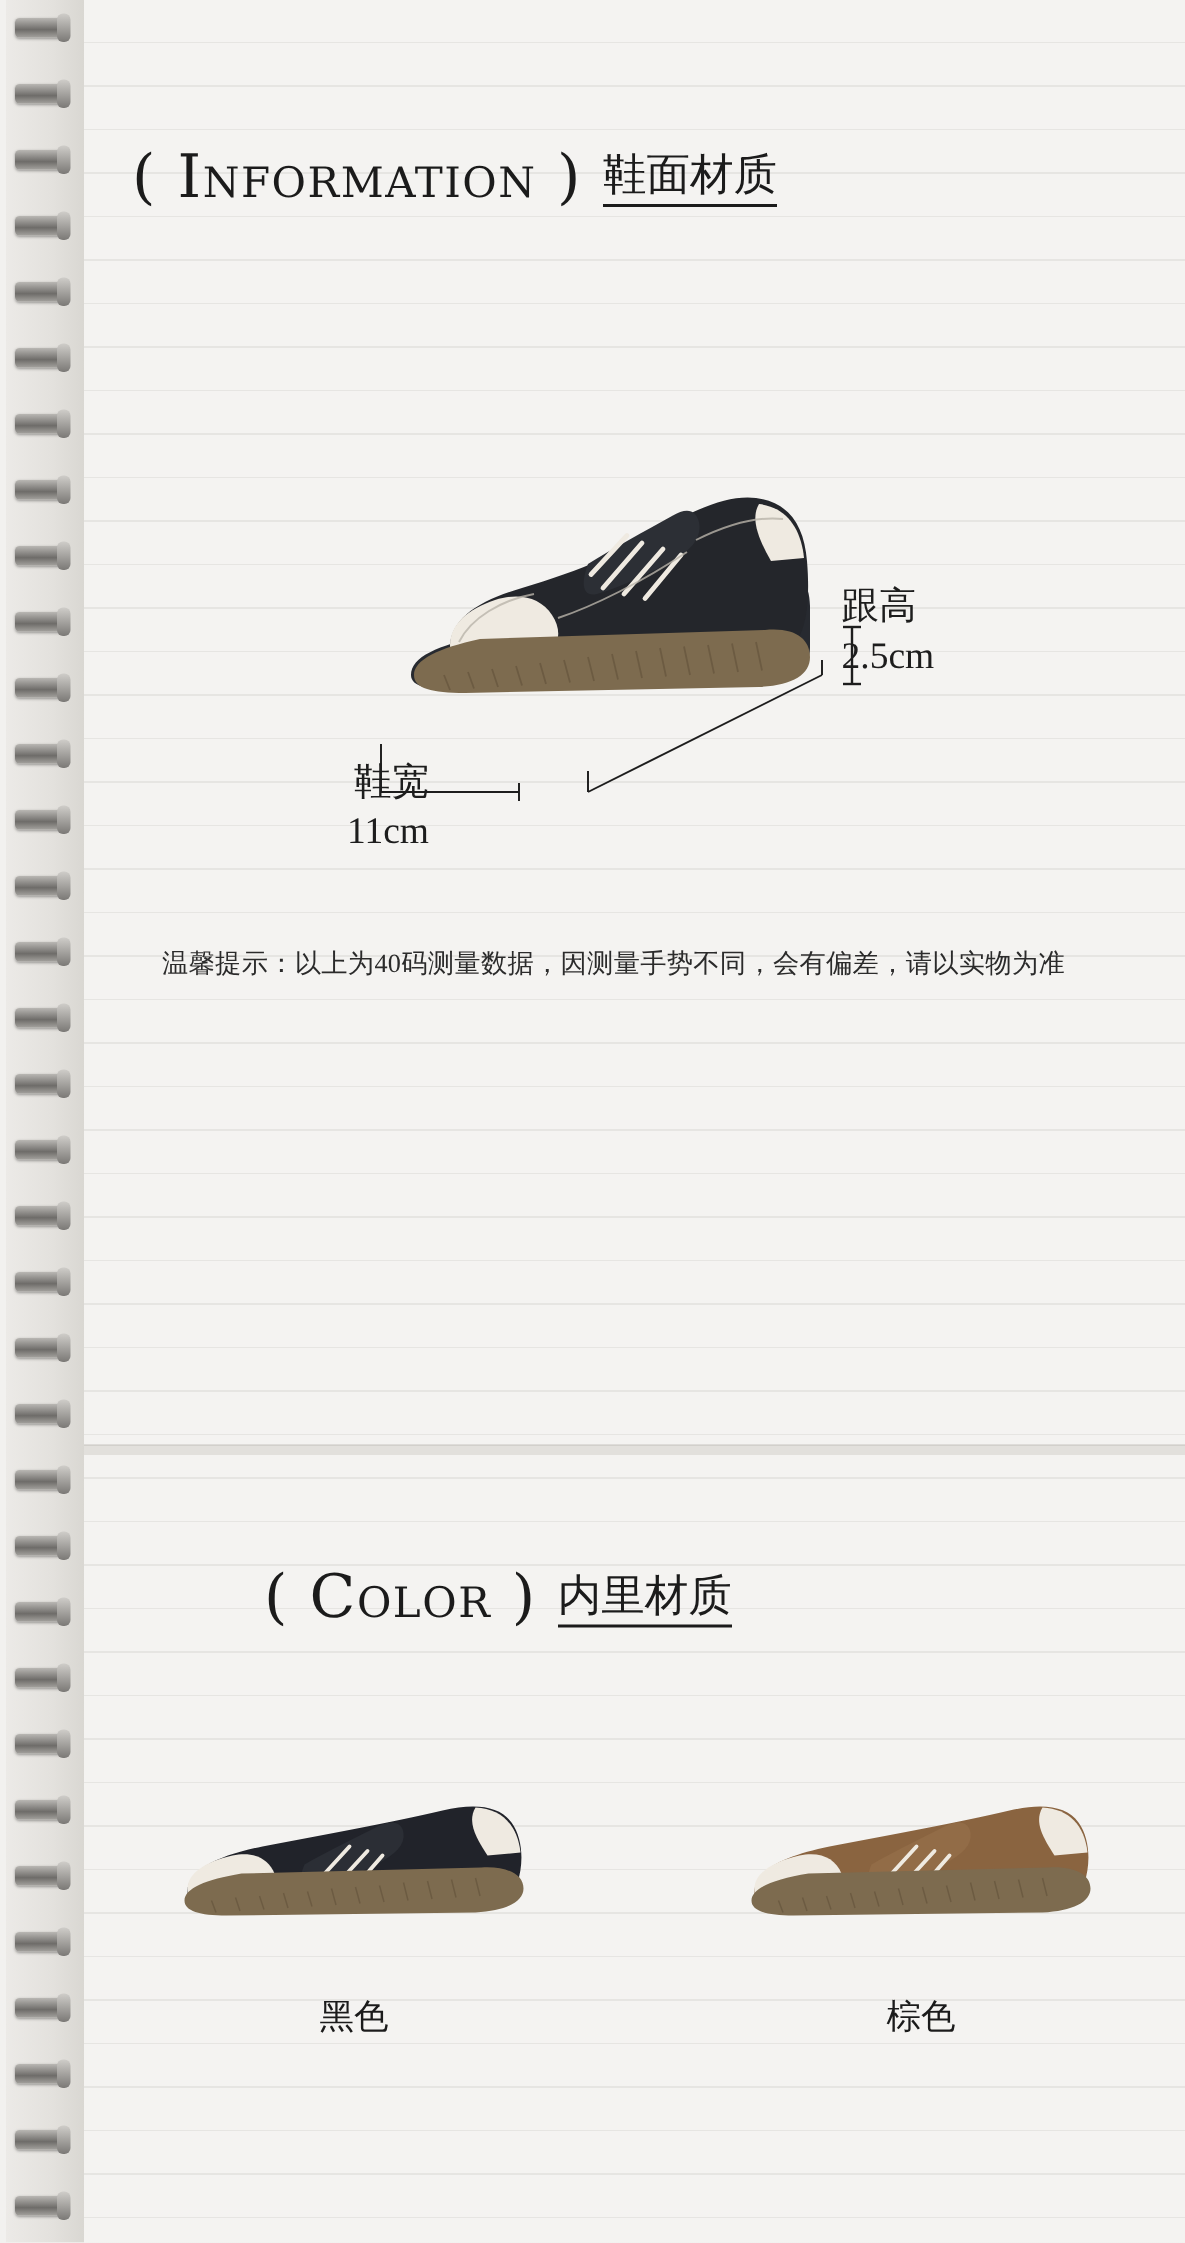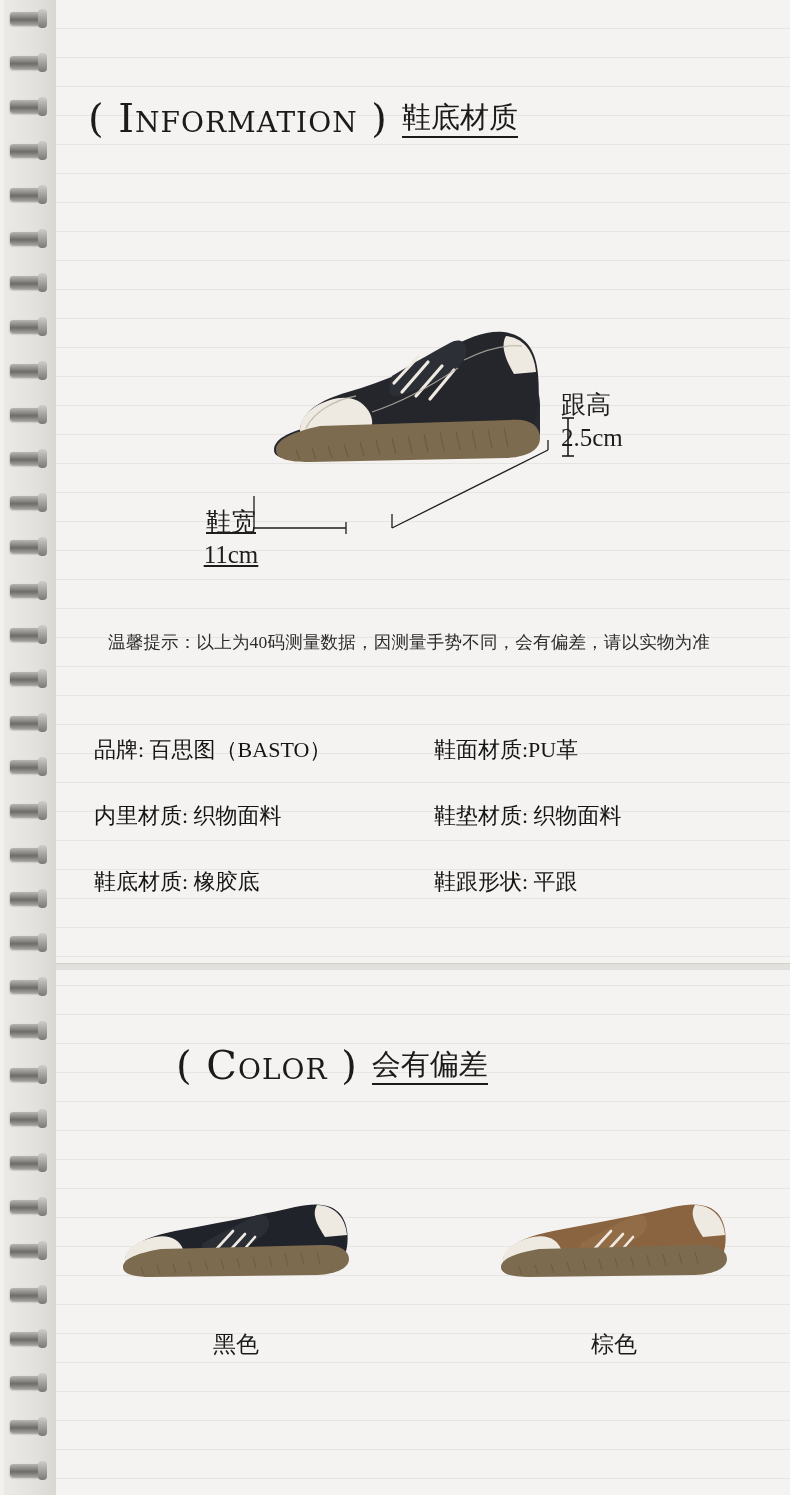--- a/index.html
+++ b/index.html
@@ -121,21 +121,21 @@
   
   .dim-label {
     position: absolute;
     font-family: "Liberation Serif", serif;
     font-size: 25px;
     color: #1d1d1d;
     line-height: 1.32;
     white-space: pre-line;
   }
   #dim-height-label { left: 505px; top: 388px; }
-  #dim-width-label  { left: 120px; top: 505px; text-align: center; width: 110px; text-decoration: underline;}
+  #dim-width-label  { left: 120px; top: 505px; text-align: right; width: 110px;}
   #dim-length-label { left: 330px; top: 505px; text-align: center; width: 110px;}
 
   .tip {
     position: absolute;
     left: 12px;
     top: 630px;
     width: 720px;
     font-family: "Liberation Serif", serif;
     font-size: 17.5px;
     color: #2b2b2b;
@@ -212,21 +212,21 @@
 <body>
 
 <div class="page">
 
   <div class="page-inner">
 
     <div class="section" id="info-section">
 
       <div class="heading" id="info-heading">
         <div class="heading-en">( Information )</div>
-        <div class="heading-cn">鞋底材质</div>
+        <div class="heading-cn">鞋面材质</div>
       </div>
 
       <div class="shoe-stage">
         <svg width="420" height="260" viewBox="0 0 420 260">
 
           <path d="M78 150 C78 138 96 130 126 124 C170 115 214 104 252 90 C278 80 300 74 318 76 C336 78 344 88 344 104 L344 132 C344 146 332 154 310 156 L112 160 C90 160 78 158 78 150 Z" fill="#272a30"></path>
 
           <path d="M104 132 C104 112 124 100 152 92 C190 81 224 66 250 50 C272 37 292 30 308 32 C330 35 340 50 342 74 C344 98 342 116 336 126 C330 136 318 140 300 141 L126 145 C112 145 104 142 104 132 Z" fill="#24262b"></path>
 
           <path d="M104 130 C104 116 116 106 134 100 C150 95 164 98 172 110 C180 122 176 134 164 139 L124 142 C110 142 104 138 104 130 Z" fill="#efeae1"></path>
@@ -287,37 +287,29 @@
         </svg>
       </div>
 
       <div class="dim-label" id="dim-height-label">跟高
 2.5cm</div>
       <div class="dim-label" id="dim-width-label">鞋宽
 11cm</div>
 
       <div class="tip">温馨提示：以上为40码测量数据，因测量手势不同，会有偏差，请以实物为准</div>
 
-      <div class="spec-grid">
-        <div class="spec-item">品牌: 百思图（BASTO）</div>
-        <div class="spec-item">鞋面材质:PU革</div>
-        <div class="spec-item">内里材质: 织物面料</div>
-        <div class="spec-item">鞋垫材质: 织物面料</div>
-        <div class="spec-item">鞋底材质: 橡胶底</div>
-        <div class="spec-item">鞋跟形状: 平跟</div>
-      </div>
     </div>
 
     <div class="divider"></div>
 
     <div class="section" id="color-section">
 
       <div class="heading" id="color-heading">
         <div class="heading-en">( Color )</div>
-        <div class="heading-cn">会有偏差</div>
+        <div class="heading-cn">内里材质</div>
       </div>
 
       <div class="swatch-row">
 
         <div class="swatch">
           <div class="swatch-stage">
             <svg width="250" height="110" viewBox="0 0 250 110">
               <path d="M14 76 C14 62 34 52 64 46 C106 38 150 30 184 22 C206 17 222 19 230 30 C238 41 238 58 234 70 C230 80 218 84 200 85 L40 88 C22 88 14 84 14 76 Z" fill="#21232a"></path>
               <path d="M14 74 C14 64 26 56 44 52 C58 49 68 54 72 64 C76 74 70 82 58 84 L30 85 C18 85 14 81 14 74 Z" fill="#efeae1"></path>
               <path d="M206 20 C224 21 234 32 236 50 L214 52 C207 41 200 30 206 20 Z" fill="#efeae1"></path>

